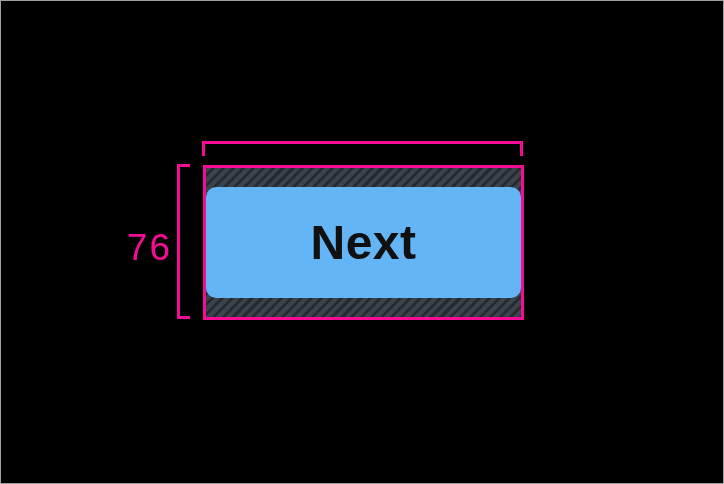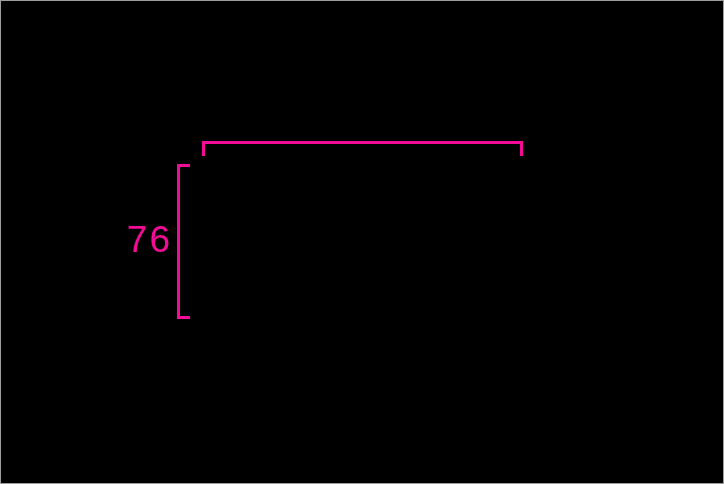--- a/index.html
+++ b/index.html
@@ -27,21 +27,21 @@
     text-align: center;
     font-weight: 400;
   }
   .dim-label.width {
     left: 302px;
     top: 90px;
     width: 128px;
   }
   .dim-label.height {
     left: 109px;
-    top: 220px;
+    top: 228px;
     width: 62px;
     text-align: right;
     padding-right: 2px;
   }
   
   .bracket {
     position: absolute;
     box-sizing: border-box;
   }
   .bracket.width {
@@ -104,14 +104,19 @@
 </head>
 <body>
 
 <div class="screen">
 
   <div class="bracket width"></div>
 
   <div class="dim-label height">76</div>
   <div class="bracket height"></div>
 
+  <div class="padding-box">
+    <button class="next-button">
+      <span class="next-button-label">Next</span>
+    </button>
+  </div>
 
 </div>
 
 </body></html>

